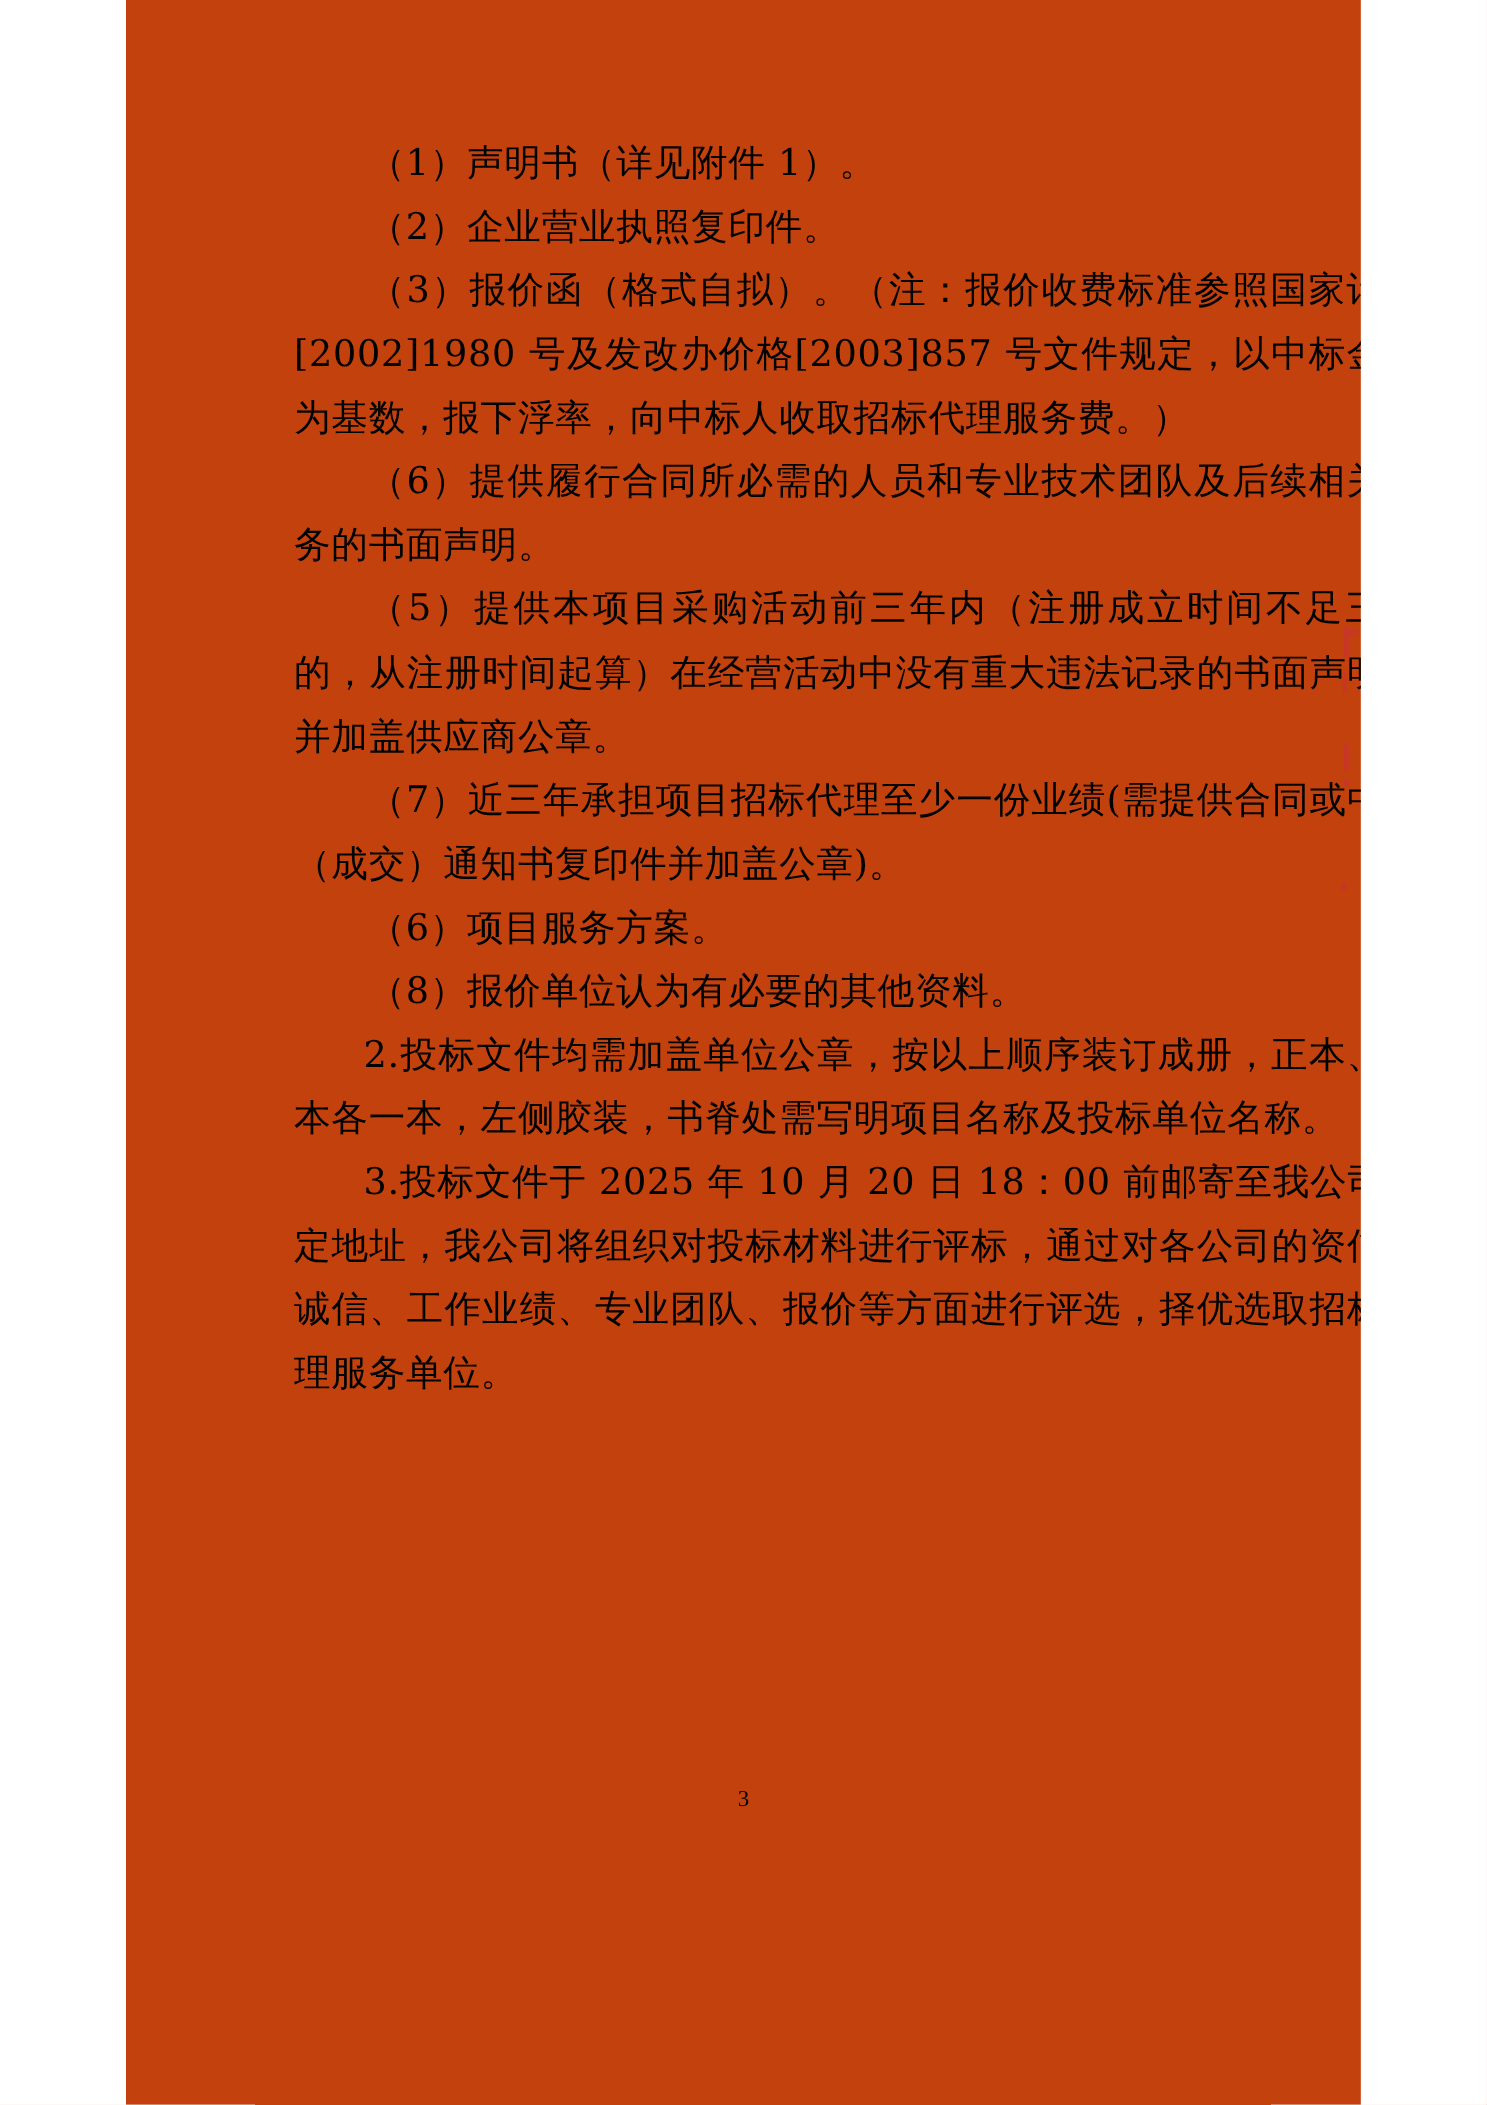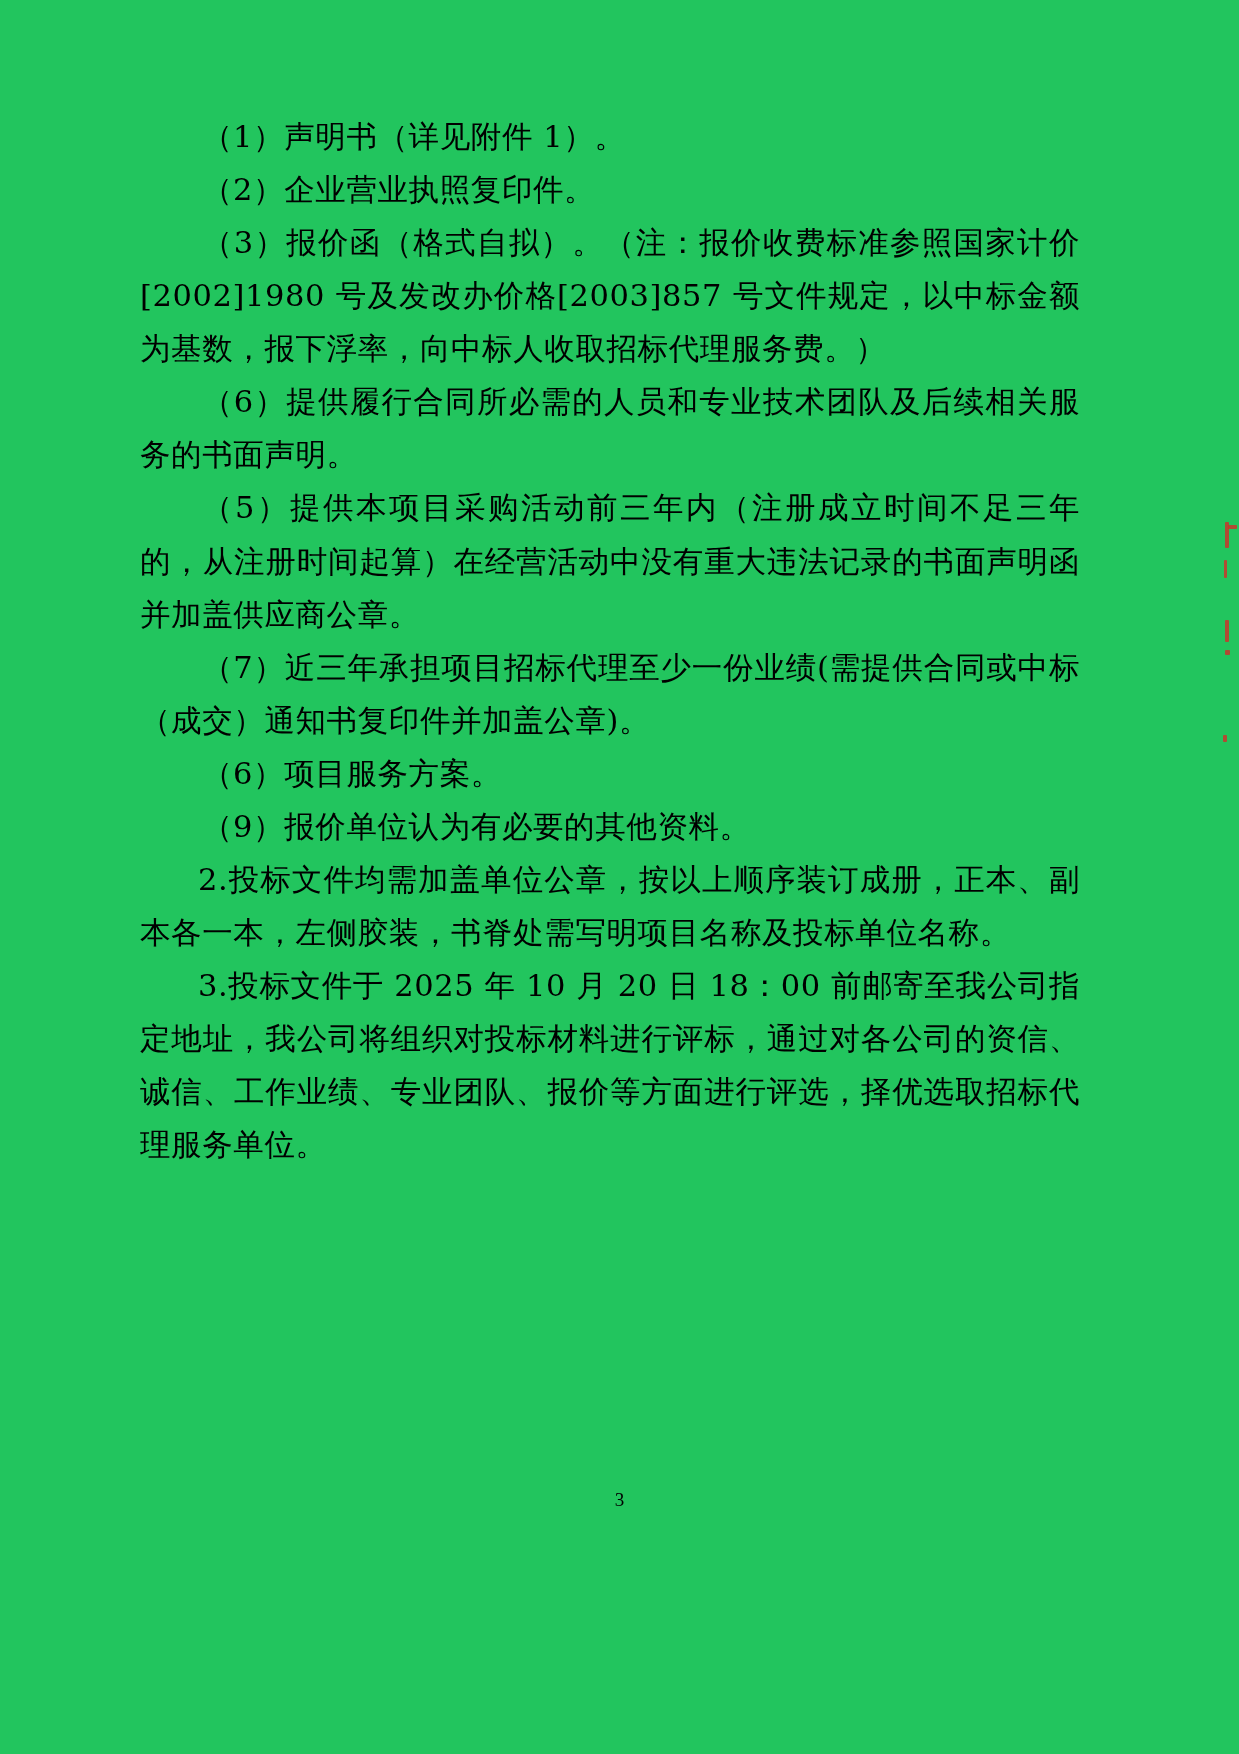--- a/index.html
+++ b/index.html
@@ -6,24 +6,24 @@
     margin: 0;
     padding: 0;
     background: #ffffff;
   }
   body {
     font-family: "DejaVu Serif", "Liberation Serif", serif;
     color: #000000;
   }
   .page {
     position: relative;
-    width: 1239px;
+    width: 1029px;
     height: 1754px;
     margin: 0 auto;
-    background: #22c55e;
+    background: #c2410c;
     overflow: hidden;
   }
   .content {
     position: absolute;
     left: 140px;
     top: 110px;
     width: 940px;
   }
   .para {
     font-size: 30.5px;
@@ -78,21 +78,21 @@
 <div class="page">
 
   <div class="content">
     <p class="para indent">（1）声明书（详见附件 1）。</p>
     <p class="para indent">（2）企业营业执照复印件。</p>
     <p class="para indent">（3）报价函（格式自拟）。（注：报价收费标准参照国家计价[2002]1980 号及发改办价格[2003]857 号文件规定，以中标金额为基数，报下浮率，向中标人收取招标代理服务费。）</p>
     <p class="para indent">（6）提供履行合同所必需的人员和专业技术团队及后续相关服务的书面声明。</p>
     <p class="para indent">（5）提供本项目采购活动前三年内（注册成立时间不足三年的，从注册时间起算）在经营活动中没有重大违法记录的书面声明函并加盖供应商公章。</p>
     <p class="para indent">（7）近三年承担项目招标代理至少一份业绩(需提供合同或中标（成交）通知书复印件并加盖公章)。</p>
     <p class="para indent">（6）项目服务方案。</p>
-    <p class="para indent">（9）报价单位认为有必要的其他资料。</p>
+    <p class="para indent">（8）报价单位认为有必要的其他资料。</p>
     <p class="para indent-sm">2.投标文件均需加盖单位公章，按以上顺序装订成册，正本、副本各一本，左侧胶装，书脊处需写明项目名称及投标单位名称。</p>
     <p class="para indent-sm">3.投标文件于 2025 年 10 月 20 日 18：00 前邮寄至我公司指定地址，我公司将组织对投标材料进行评标，通过对各公司的资信、诚信、工作业绩、专业团队、报价等方面进行评选，择优选取招标代理服务单位。</p>
   </div>
 
   <div class="margin-marks">
     <span class="mark m1"></span>
     <span class="mark m2"></span>
     <span class="mark m3"></span>
     <span class="mark m4"></span>
     <span class="mark m5"></span>

